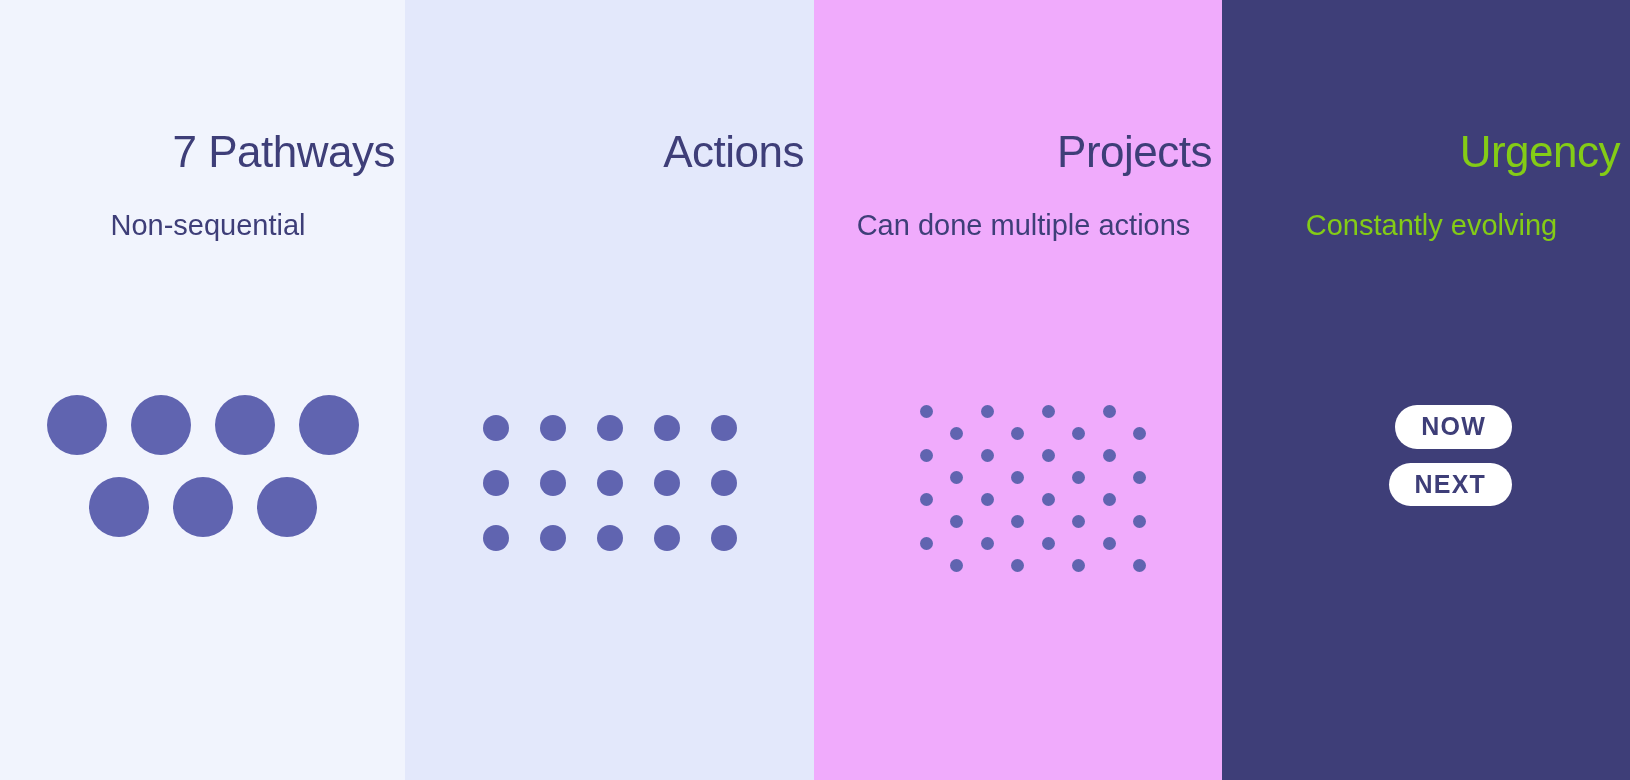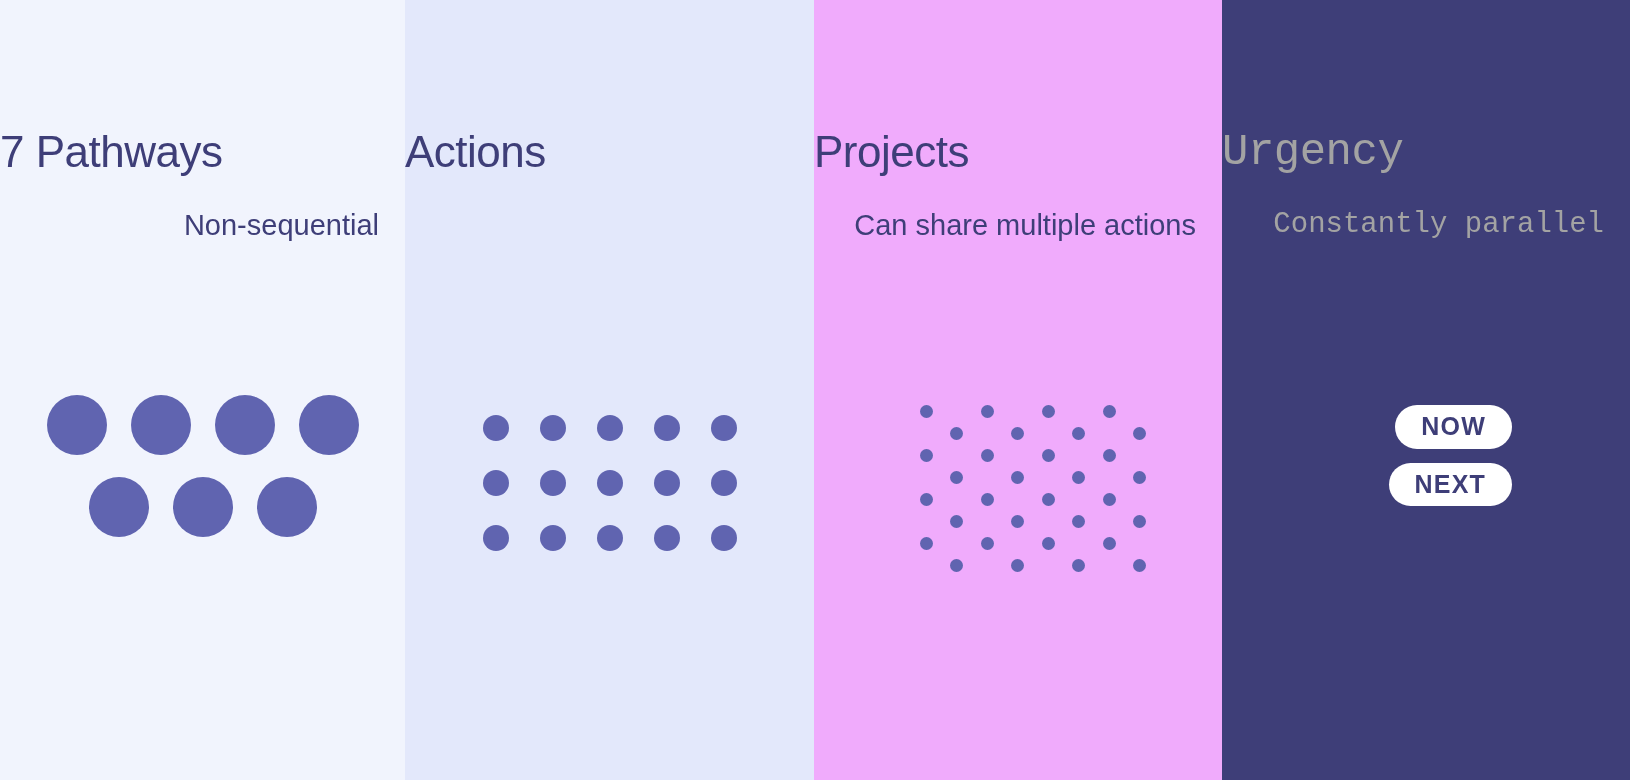--- a/index.html
+++ b/index.html
@@ -34,42 +34,42 @@
   .panel-4 { width: 408px; background: #3e3e78; }
 
   .panel-title {
     font-size: 44px;
     font-weight: 400;
     letter-spacing: -0.5px;
     color: #3e3e78;
     line-height: 1.0;
     margin: 0;
     padding: 0;
-    text-align: left;
+    text-align: right;
     position: absolute;
     top: 130px;
     left: 0;
-    right: 0;
+    right: 10px;
   }
   .panel-sub {
     font-size: 29px;
     font-weight: 400;
     color: #3e3e78;
     line-height: 1.52;
     margin: 0;
     padding: 0 26px;
-    text-align: right;
+    text-align: center;
     position: absolute;
     top: 203px;
     left: 11px;
     right: 0;
     box-sizing: border-box;
   }
   .panel-4 .panel-title,
-  .panel-4 .panel-sub { color: #a3a3a3; font-family: Liberation Mono, monospace; }
+  .panel-4 .panel-sub { color: #84cc16; }
 
   
   .viz {
     position: absolute;
     left: 0;
     right: 0;
     top: 395px;
     height: 200px;
   }
 
@@ -186,21 +186,21 @@
         <span class="dot-md"></span>
         <span class="dot-md"></span>
         <span class="dot-md"></span>
         <span class="dot-md"></span>
       </div>
     </div>
   </section>
 
   <section class="panel panel-3">
     <h2 class="panel-title">Projects</h2>
-    <p class="panel-sub">Can share multiple actions</p>
+    <p class="panel-sub">Can done multiple actions</p>
     <div class="viz stagger">
       <div class="sm-row">
         <span class="dot-sm"></span>
         <span class="dot-sm"></span>
         <span class="dot-sm"></span>
         <span class="dot-sm"></span>
       </div>
       <div class="sm-row offset">
         <span class="dot-sm"></span>
         <span class="dot-sm"></span>
@@ -241,21 +241,21 @@
         <span class="dot-sm"></span>
         <span class="dot-sm"></span>
         <span class="dot-sm"></span>
         <span class="dot-sm"></span>
       </div>
     </div>
   </section>
 
   <section class="panel panel-4">
     <h2 class="panel-title">Urgency</h2>
-    <p class="panel-sub">Constantly parallel</p>
+    <p class="panel-sub">Constantly evolving</p>
     <div class="viz">
       <div class="badges">
         <span class="badge">NOW</span>
         <span class="badge">NEXT</span>
       </div>
     </div>
   </section>
 
 </div>
 

